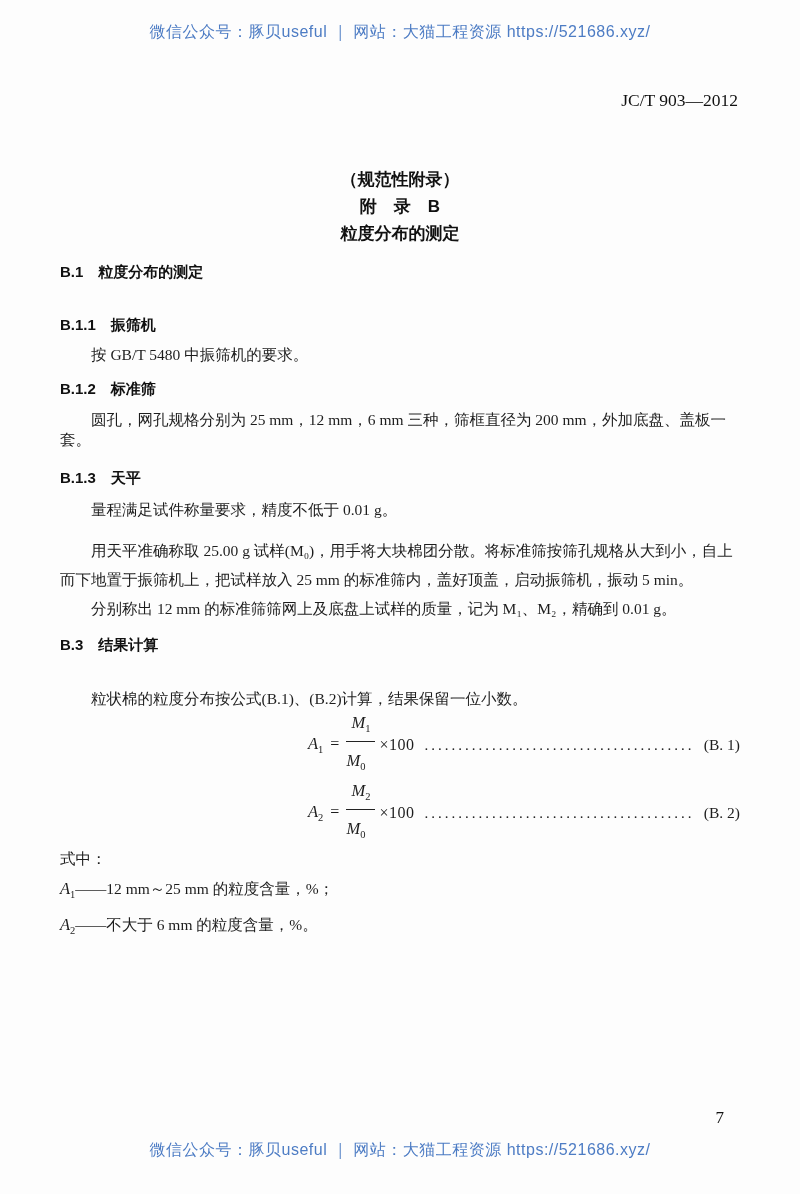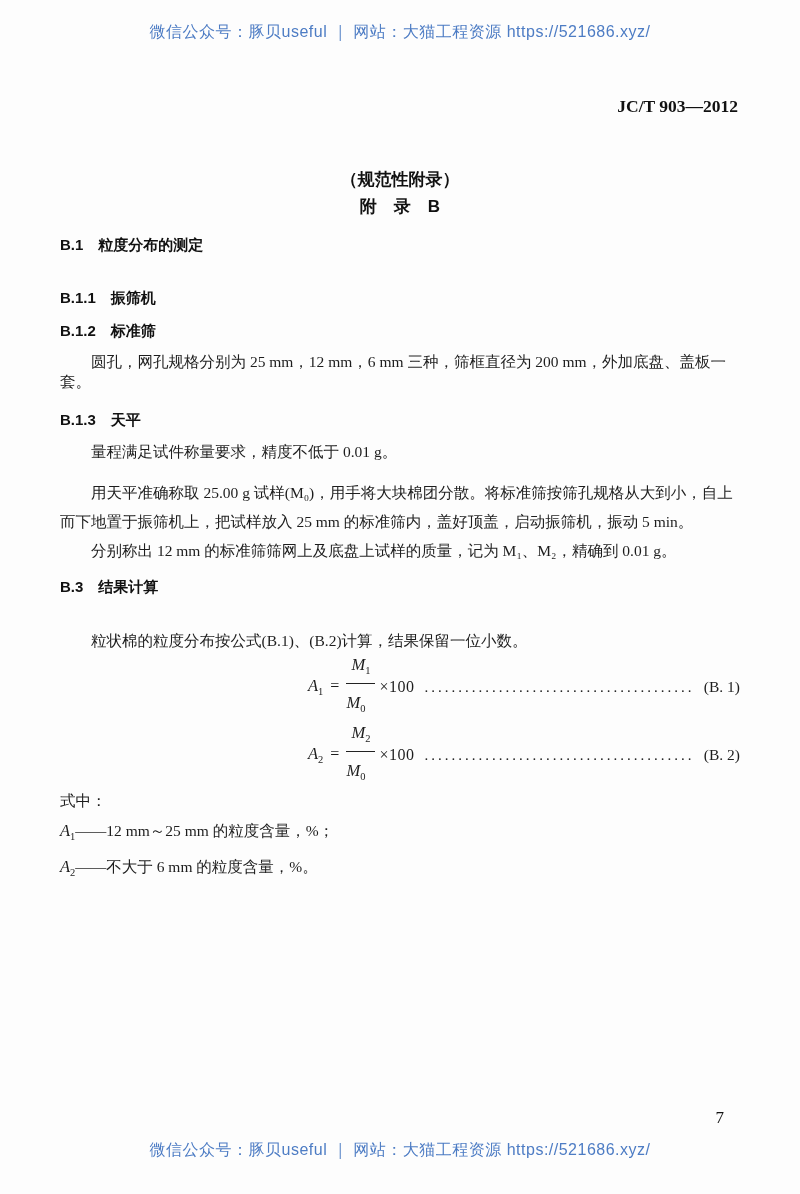--- a/index.html
+++ b/index.html
@@ -25,24 +25,24 @@
     text-align: center;
     font-family: "Liberation Sans", sans-serif;
     font-size: 16px;
     letter-spacing: 0.5px;
     color: var(--wm-color);
   }
   .wm-top { top: 22px; }
   .wm-bottom { top: 1140px; }
   .std-num {
     position: absolute;
-    top: 96px;
+    top: 90px;
     right: 62px;
     font-family: "Liberation Serif", serif;
-    font-weight: bold;
+    font-weight: normal;
     font-size: 17.5px;
     color: #111;
   }
   .content {
     position: absolute;
     top: 166px;
     left: 60px;
     right: 60px;
   }
   .title-block {
@@ -149,25 +149,27 @@
 
   <div class="wm wm-top">微信公众号：豚贝useful ｜ 网站：大猫工程资源 https://521686.xyz/</div>
 
   <div class="std-num">JC/T 903—2012</div>
 
   <div class="content">
 
     <div class="title-block">
       <div class="title-line">（规范性附录）</div>
       <div class="title-line">附　录　B</div>
+      <div class="title-line">粒度分布的测定</div>
     </div>
 
     <h2 class="h-l1 b1">B.1　粒度分布的测定</h2>
 
     <h3 class="h-l2 b11">B.1.1　振筛机</h3>
+    <p class="body-p p-b11">按 GB/T 5480 中振筛机的要求。</p>
 
     <h3 class="h-l2 b12">B.1.2　标准筛</h3>
     <p class="body-p p-b12">圆孔，网孔规格分别为 25 mm，12 mm，6 mm 三种，筛框直径为 200 mm，外加底盘、盖板一套。</p>
 
     <h3 class="h-l2 b13">B.1.3　天平</h3>
     <p class="body-p p-b13">量程满足试件称量要求，精度不低于 0.01 g。</p>
 
     <p class="body-p p-b2a">用天平准确称取 25.00 g 试样(M₀)，用手将大块棉团分散。将标准筛按筛孔规格从大到小，自上而下地置于振筛机上，把试样放入 25 mm 的标准筛内，盖好顶盖，启动振筛机，振动 5 min。</p>
     <p class="body-p p-b2b">分别称出 12 mm 的标准筛筛网上及底盘上试样的质量，记为 M₁、M₂，精确到 0.01 g。</p>
 

